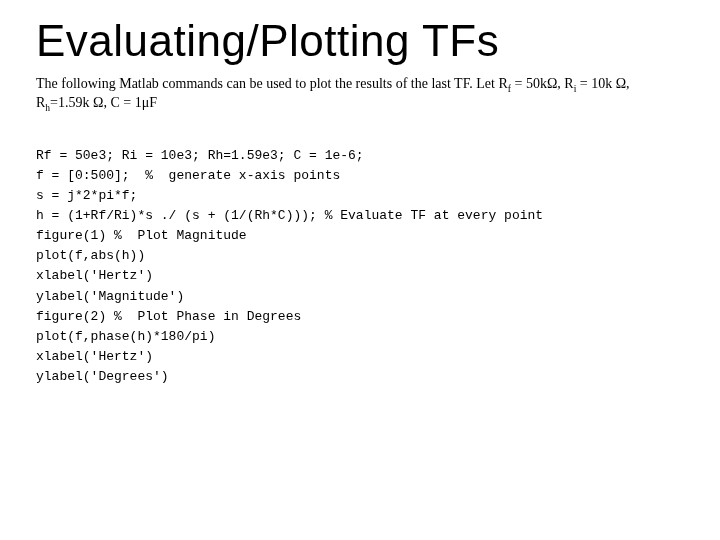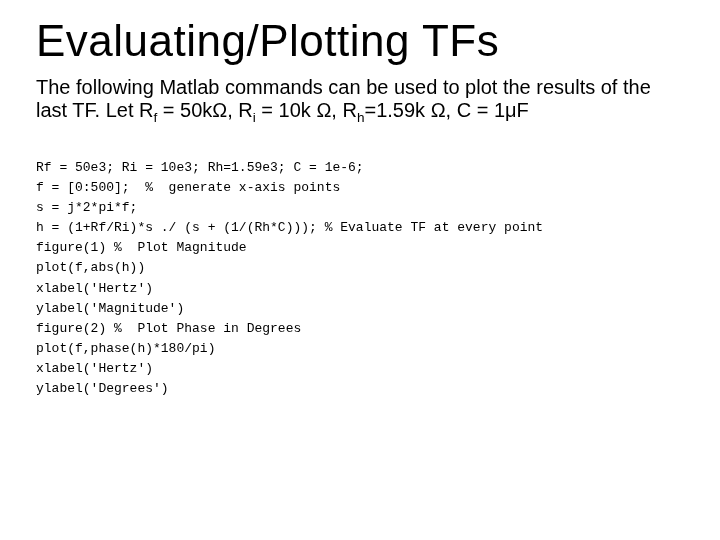--- a/index.html
+++ b/index.html
@@ -1,19 +1,19 @@
 <!DOCTYPE html>
 <html><head>
   <meta charset="utf-8">
   <style>
     * { margin: 0; padding: 0; box-sizing: border-box; }
     html, body { width: 720px; height: 540px; background: #fff; font-family: Georgia, 'Times New Roman', serif; color: #000; }
     .slide { width: 720px; height: 407px; padding: 16px 36px 0 36px; }
     .title { font-size: 44px; font-weight: 400; font-family: 'Comic Sans MS', 'Chalkboard SE', cursive, sans-serif; margin-bottom: 10px; letter-spacing: 0.5px; }
-    .para { font-size: 20px; font-family: Liberation Sans, sans-serif; line-height: 1.15; margin-bottom: 12px; }
+    .para { font-size: 14px; font-family: Liberation Serif, serif; line-height: 1.15; margin-bottom: 12px; }
     .sub { font-size: 0.68em; vertical-align: sub; }
     .code { font-family: 'Courier New', monospace; font-size: 13px; line-height: 1.55; white-space: pre; }
   </style>
 </head>
 <body>
 
 <div class="slide">
   <h1 class="title">Evaluating/Plotting TFs</h1>
 
   <p class="para">

